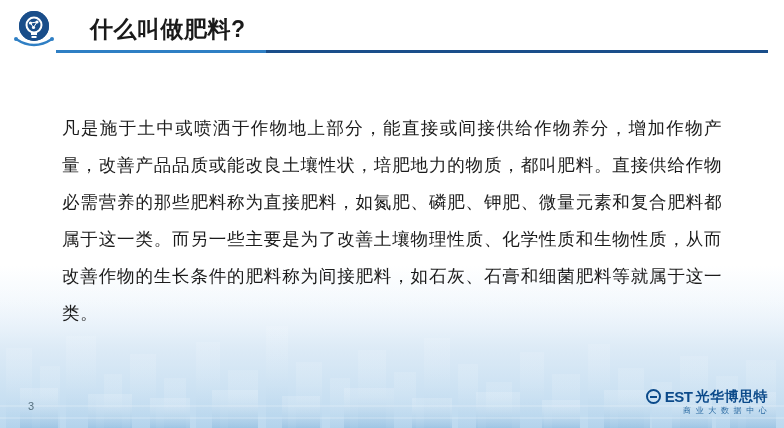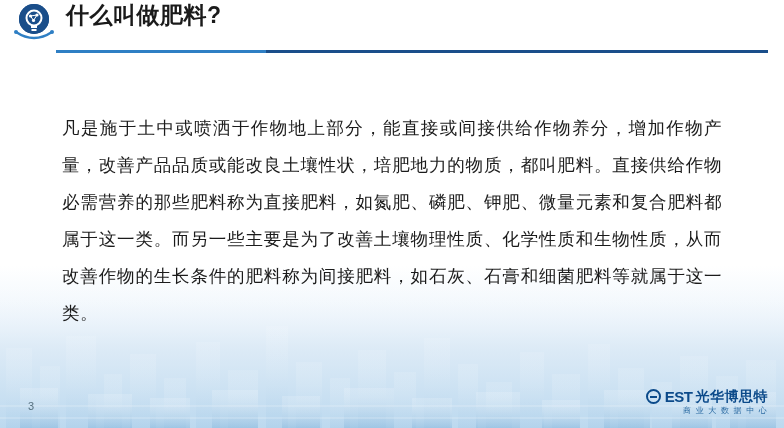--- a/index.html
+++ b/index.html
@@ -25,21 +25,23 @@
 
   
   .header {
     position: absolute;
     left: 0;
     top: 0;
     width: 784px;
     height: 58px;
     background: #ffffff;
     display: flex;
+    align-items: center;
     box-sizing: border-box;
+    gap: 24px;
   }
   .header-logo {
     width: 52px;
     height: 42px;
     margin-left: 8px;
     margin-top: 2px;
     display: flex;
     align-items: center;
     justify-content: center;
     flex: 0 0 auto;

